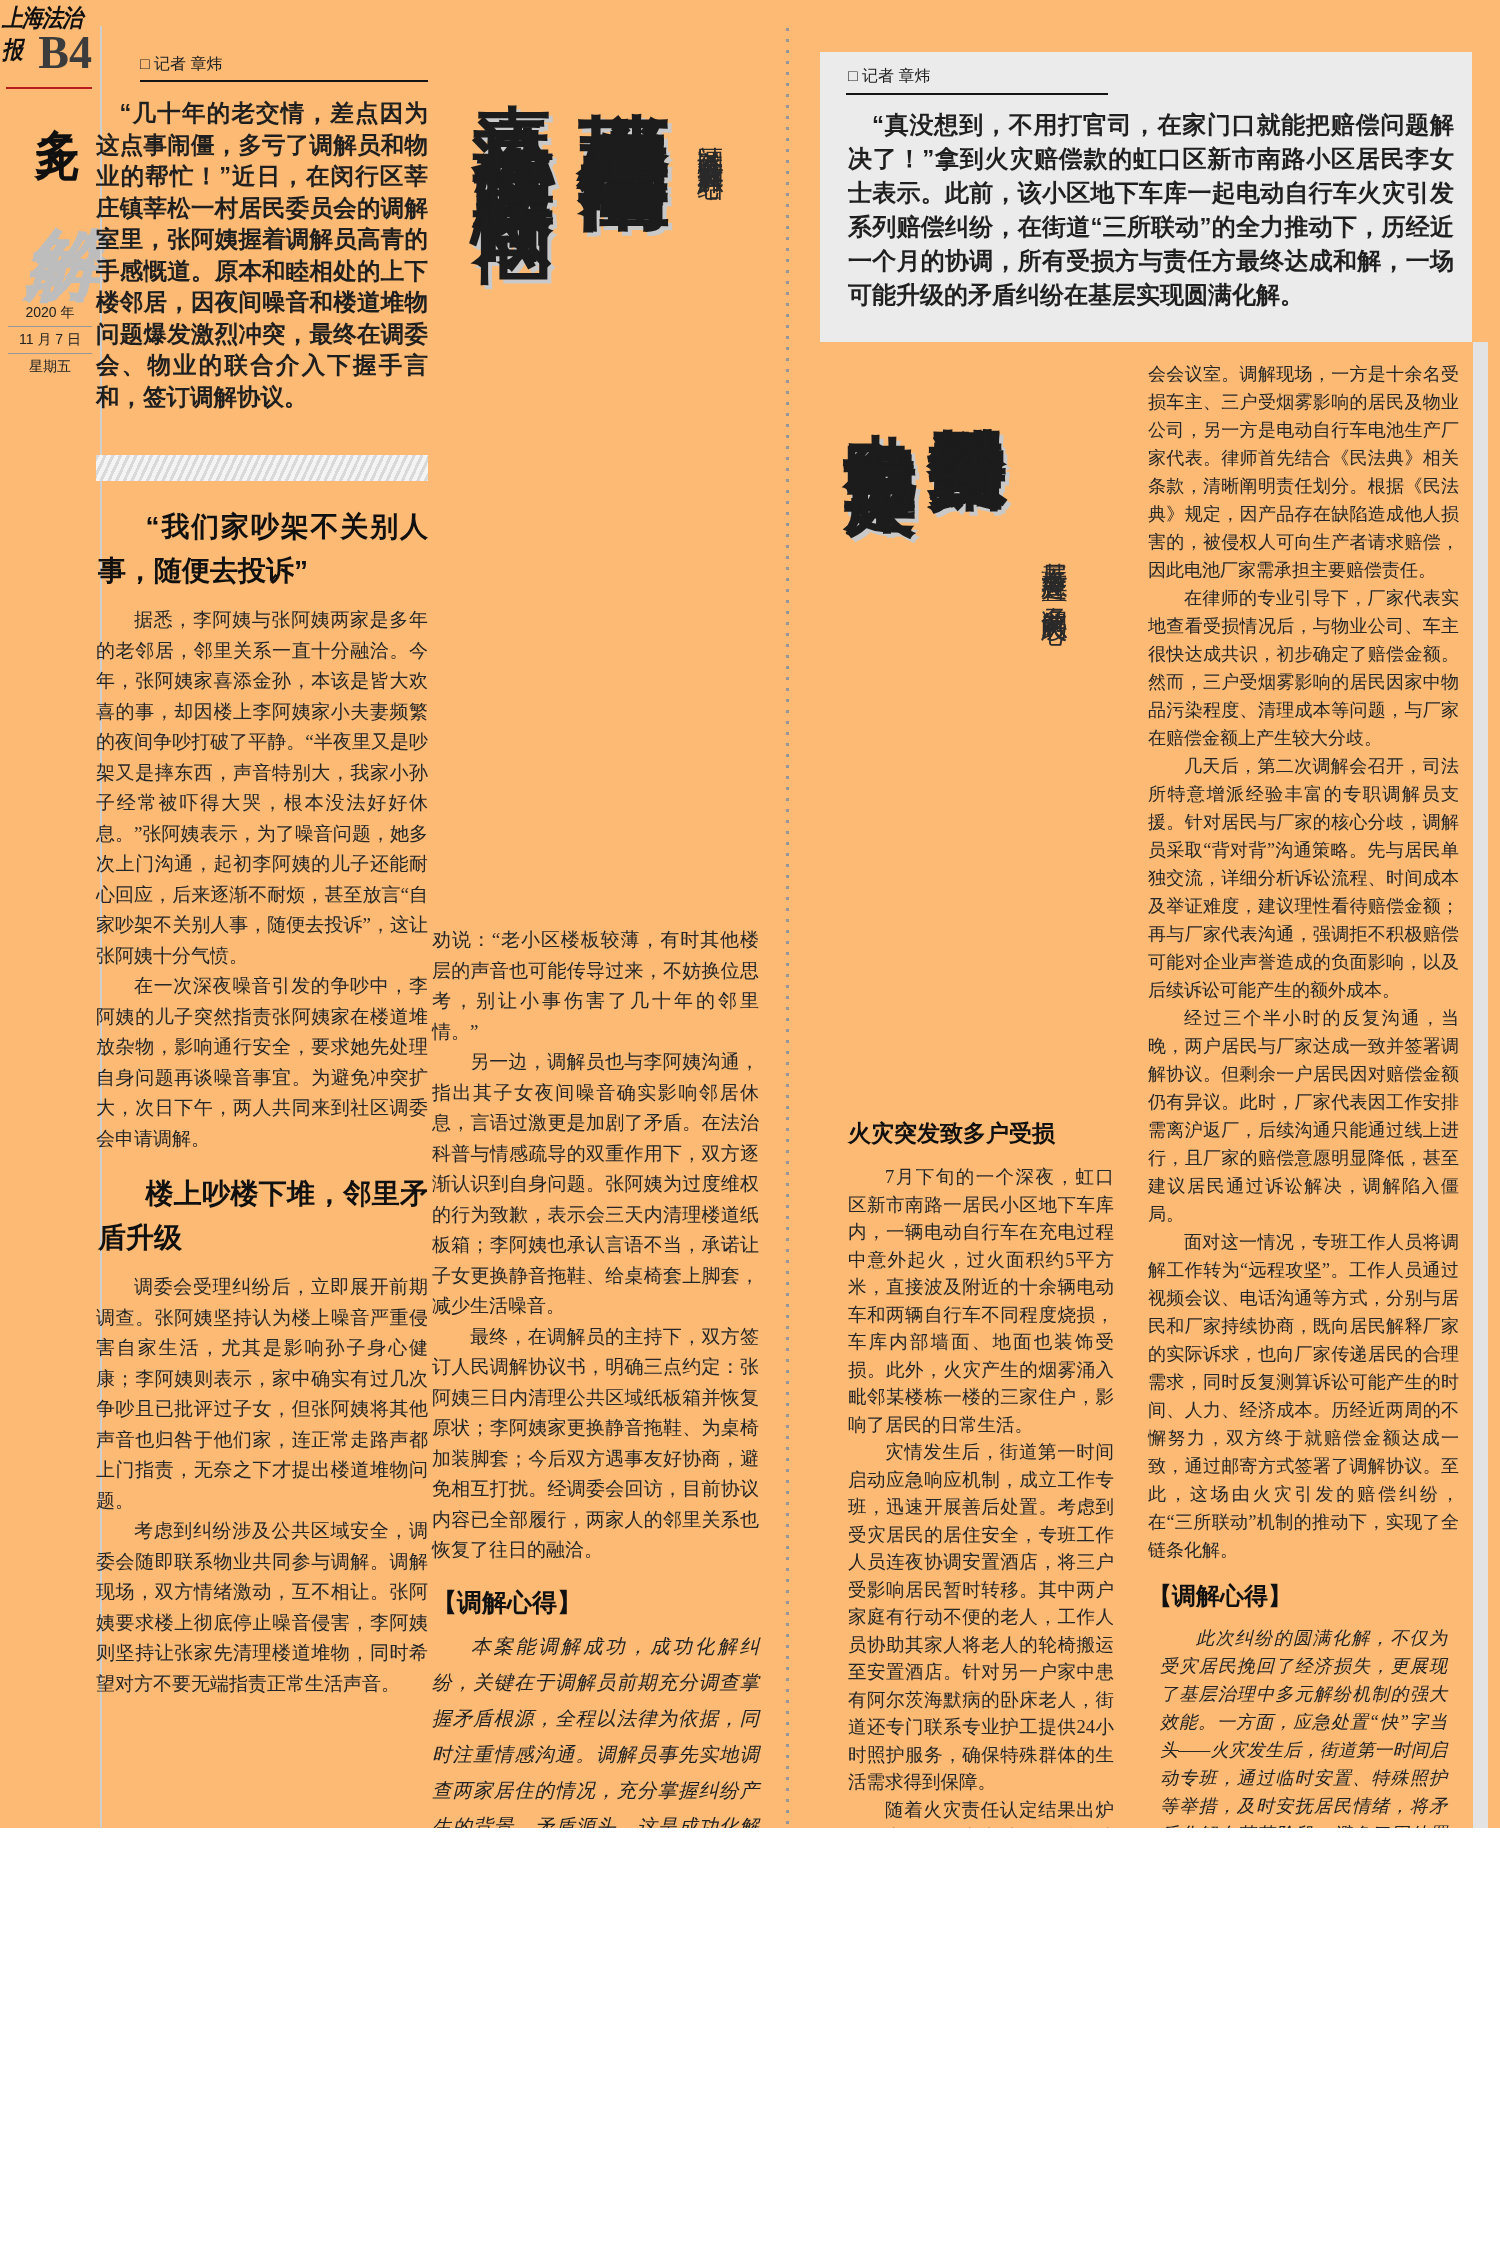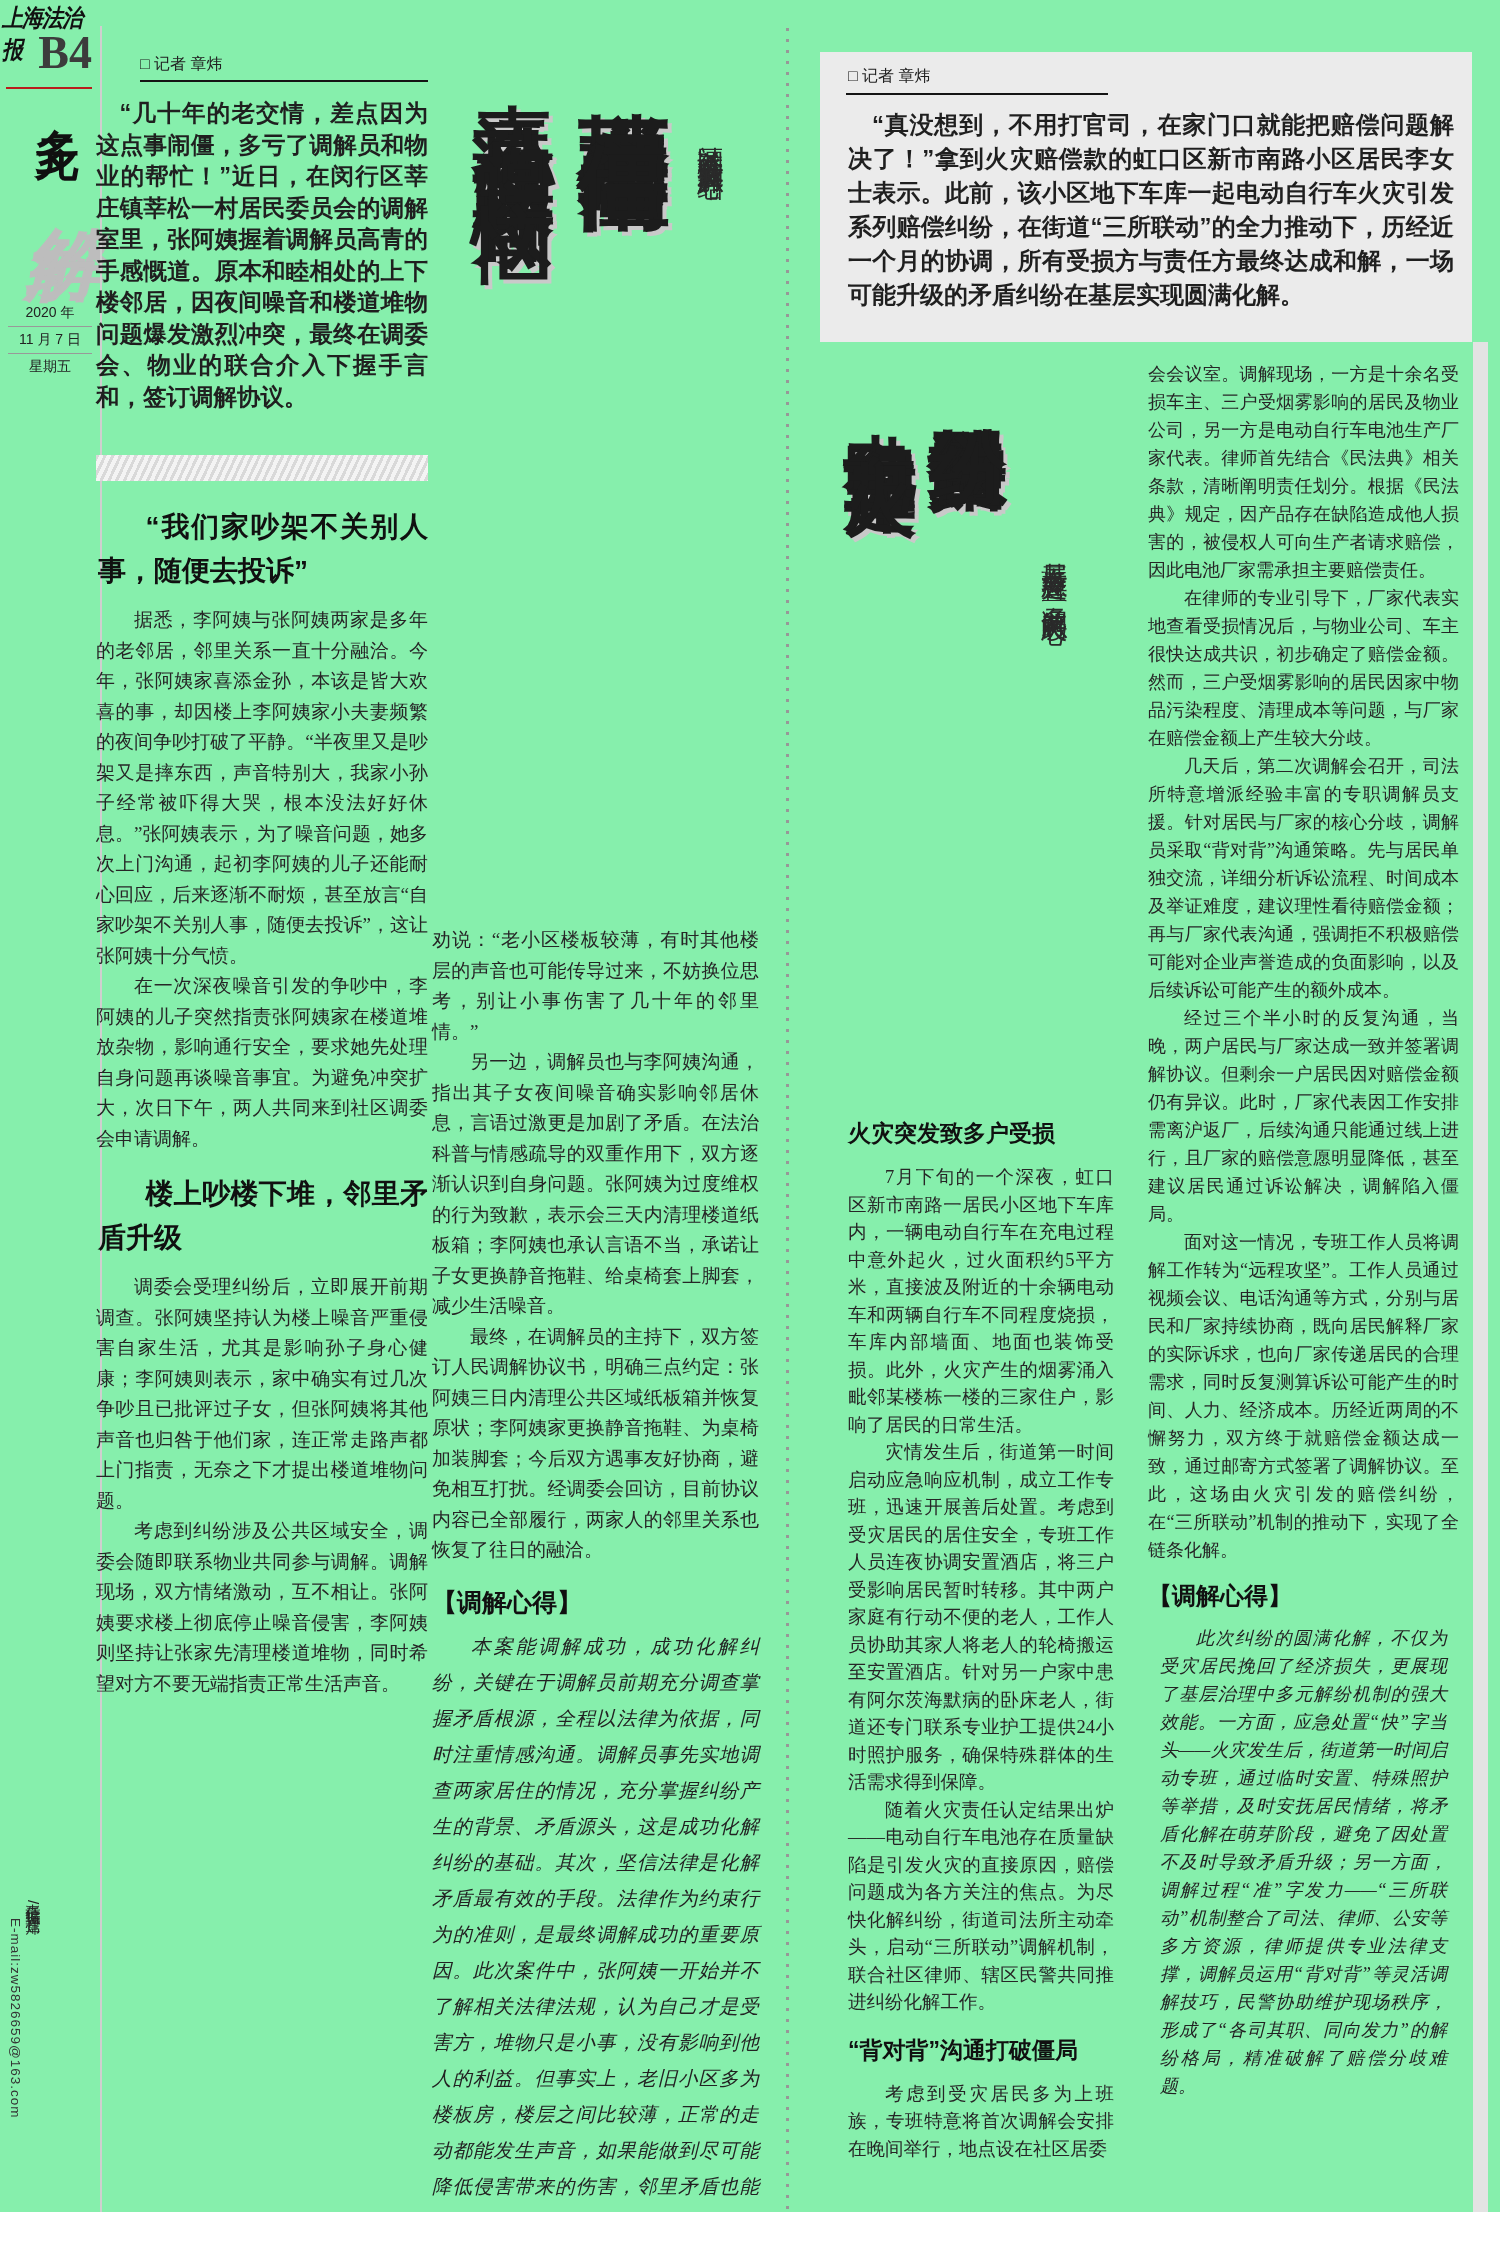--- a/index.html
+++ b/index.html
@@ -1,16 +1,16 @@
 <!DOCTYPE html>
 <html><head>
 <meta charset="utf-8">
 <style>
   html,body{margin:0;padding:0;background:#fff;}
-  #page{position:relative;width:1500px;height:2212px;background:#86efac;overflow:hidden;
+  #page{position:relative;width:1500px;height:1828px;background:#fdba74;overflow:hidden;
         font-family:"Liberation Serif","DejaVu Serif",serif;color:#222;}
   .abs{position:absolute;}
   .v{writing-mode:vertical-rl;text-orientation:mixed;}
   .sans{font-family:"Liberation Sans","DejaVu Sans",sans-serif;}
   .just{text-align:justify;}
 
   
   .mh-logo{left:2px;top:6px;width:96px;font:italic 700 21px "Liberation Serif",serif;
            letter-spacing:-1px;color:#111;transform:scaleY(1.15);}
   .mh-b4{left:6px;top:26px;width:86px;text-align:right;

